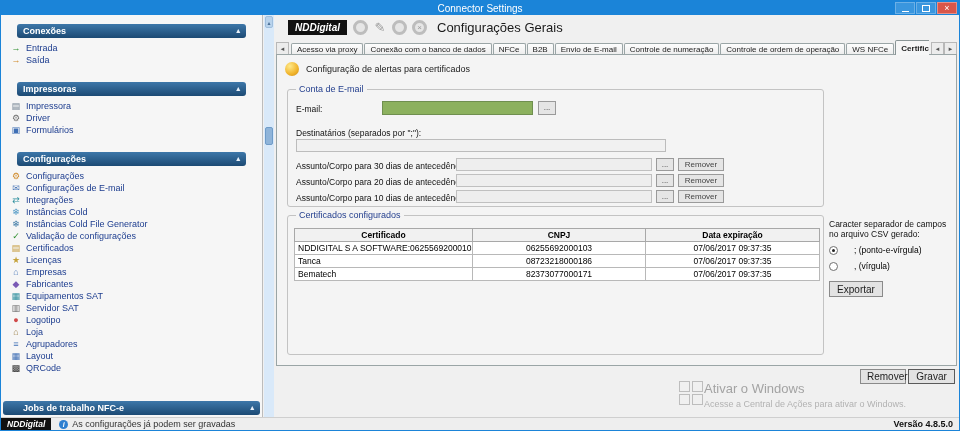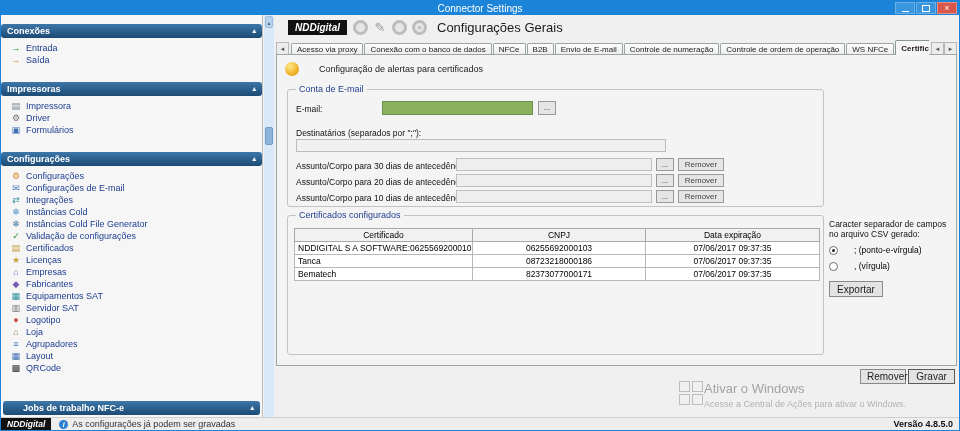--- a/index.html
+++ b/index.html
@@ -15,21 +15,21 @@
     background:#3a96de;border:1px solid #6cb0e6;color:#fff;font-size:9px;cursor:pointer;}
   .glyph-min{width:7px;height:1px;background:#fff;margin-top:6px;display:block;}
   .glyph-max{width:8px;height:7px;border:1px solid #fff;display:block;}
   .tb-btn.close{background:#d8564a;border-color:#e69089;}
 
   
   .sidebar{position:absolute;left:0;top:14px;bottom:13px;width:262px;background:#f6f6f6;
     border-right:1px solid #bcbcbc;overflow:hidden;}
   .side-section{margin-bottom:12px;}
   .side-section:first-child{margin-top:9px;}
-  .side-header{margin:0 0;height:14px;border-radius:3px;
+  .side-header{margin:0 16px;height:14px;border-radius:3px;
     background:linear-gradient(180deg,#3d77a9 0%,#1c4a74 100%);
     color:#fff;font-size:9px;font-weight:bold;display:flex;align-items:center;
     justify-content:space-between;padding:0 6px;cursor:pointer;}
   .chev{font-size:7px;color:#eaf2fa;}
   .side-items{padding:4px 0 4px 10px;}
   .side-item{height:12px;display:flex;align-items:center;gap:5px;font-size:9px;color:#1d3d8f;cursor:pointer;white-space:nowrap;}
   .si-icon{width:10px;font-size:9px;line-height:1;text-align:center;flex:0 0 10px;}
   .side-bottom{position:absolute;bottom:2px;left:0;right:0;margin:0 2px;padding-left:20px;}
 
   
@@ -54,21 +54,21 @@
   .tsc{width:13px;height:13px;font-size:6px;color:#555;background:#ececec;border:1px solid #b8b8b8;
     display:flex;align-items:center;justify-content:center;cursor:pointer;flex:0 0 13px;}
   .tabs{flex:1 1 auto;display:flex;align-items:flex-end;height:15px;overflow:hidden;margin:0 2px;}
   .tab{font-size:8px;padding:0 5px;background:linear-gradient(#fdfdfd,#ececec);
     border:1px solid #9aa5a6;border-bottom:none;border-radius:2px 2px 0 0;color:#222;
     height:12px;display:flex;align-items:center;white-space:nowrap;cursor:pointer;margin-right:1px;}
   .tab.selected{font-weight:bold;background:#f6f6f6;height:15px;position:relative;z-index:2;border-color:#8a9596;}
 
   
   .panel{position:absolute;top:39px;left:2px;right:2px;height:312px;background:#f4f4f4;border:1px solid #9aa5a6;}
-  .alert-row{position:absolute;top:7px;left:8px;display:flex;align-items:center;gap:20px;}
+  .alert-row{position:absolute;top:7px;left:8px;display:flex;align-items:center;gap:7px;}
   .alert-icon{width:14px;height:14px;border-radius:50%;
     background:radial-gradient(circle at 35% 30%,#ffe98a,#f0b32a 60%,#c98a1a);flex:0 0 14px;}
   .alert-label{font-size:9px;color:#222;}
 
   .group{position:absolute;border:1px solid #c3c3c3;border-radius:3px;}
   .g-email{left:10px;top:34px;width:537px;height:118px;}
   .g-certs{left:10px;top:160px;width:537px;height:140px;}
   .g-title{position:absolute;top:-6px;left:8px;background:#f4f4f4;padding:0 3px;font-size:9px;color:#26418f;}
 
   .lbl{font-size:8.5px;color:#111;white-space:nowrap;}
@@ -82,21 +82,21 @@
   .dest-input{position:absolute;left:8px;top:49px;width:370px;height:13px;background:#f1f1f1;border-color:#bcbcbc;}
 
   .arow{position:absolute;left:0;width:100%;height:14px;}
   .arow-lbl{position:absolute;left:8px;top:3px;}
   .arow-input{position:absolute;left:168px;top:0;width:196px;height:13px;background:#eeeeee;border-color:#c0c0c0;}
   .arow-browse{position:absolute;left:368px;top:0;width:18px;height:13px;}
   .arow-remove{position:absolute;left:390px;top:0;width:46px;height:13px;font-size:8px;background:#e5e5e5;
     border:1px solid #9a9a9a;color:#444;font-family:"Liberation Sans",sans-serif;cursor:pointer;padding:0;}
 
   .ctable{position:absolute;left:6px;top:12px;width:525px;border-collapse:collapse;font-size:8.5px;table-layout:fixed;}
-  .ctable th{background:#f1f1f1;border:1px solid #a8a8a8;font-weight:normal;height:13px;padding:0 2px;
+  .ctable th{background:#f1f1f1;border:1px solid #a8a8a8;font-weight:bold;height:13px;padding:0 2px;
     text-align:center;overflow:hidden;white-space:nowrap;}
   .ctable td{border:1px solid #b8b8b8;height:13px;padding:0 3px;background:#fff;overflow:hidden;white-space:nowrap;}
   .ctable th:nth-child(1){width:178px;}
   .ctable th:nth-child(2){width:173px;}
   .ctable th:nth-child(3){width:174px;}
   .ctable td.c{text-align:center;}
 
   .csv{position:absolute;left:552px;top:164px;width:126px;}
   .csv-label{font-size:8.5px;line-height:10px;color:#111;}
   .copt{display:flex;align-items:center;gap:16px;margin-top:6px;font-size:8.5px;cursor:pointer;}

